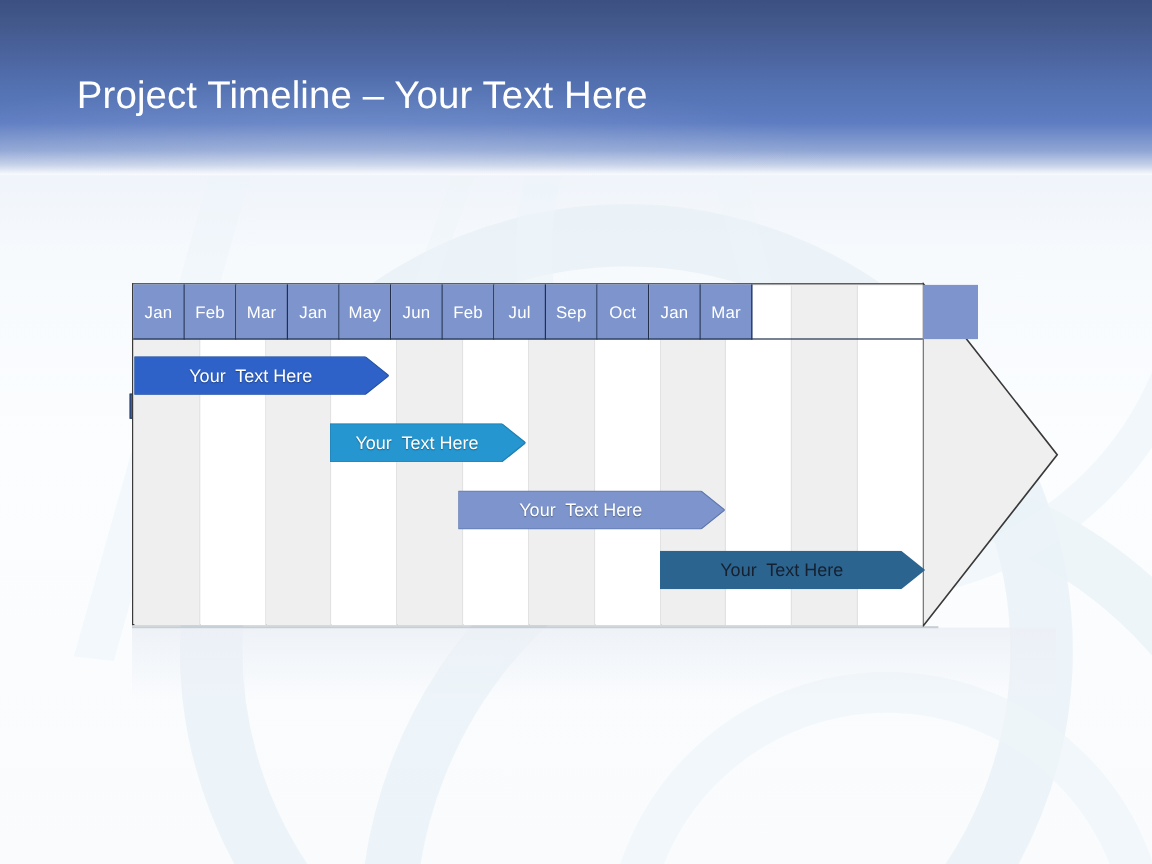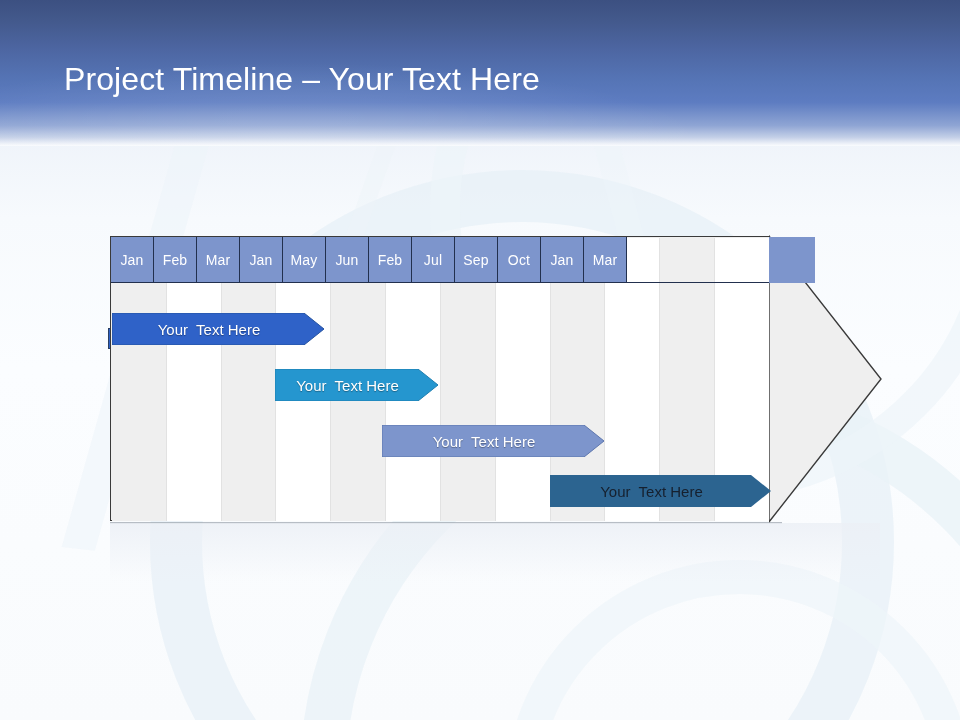--- a/index.html
+++ b/index.html
@@ -258,21 +258,20 @@
     height: 1px;
     background: #22304e;
   }
 
   
   .bars {
     position: absolute;
     left: 0; top: 0;
     width: 770px; height: 286px;
     pointer-events: none;
-    margin-top: 16px;
   }
   .bar {
     position: absolute;
     height: 32px;
     display: flex;
     align-items: center;
     pointer-events: auto;
   }
   .bar-shape {
     position: absolute;

